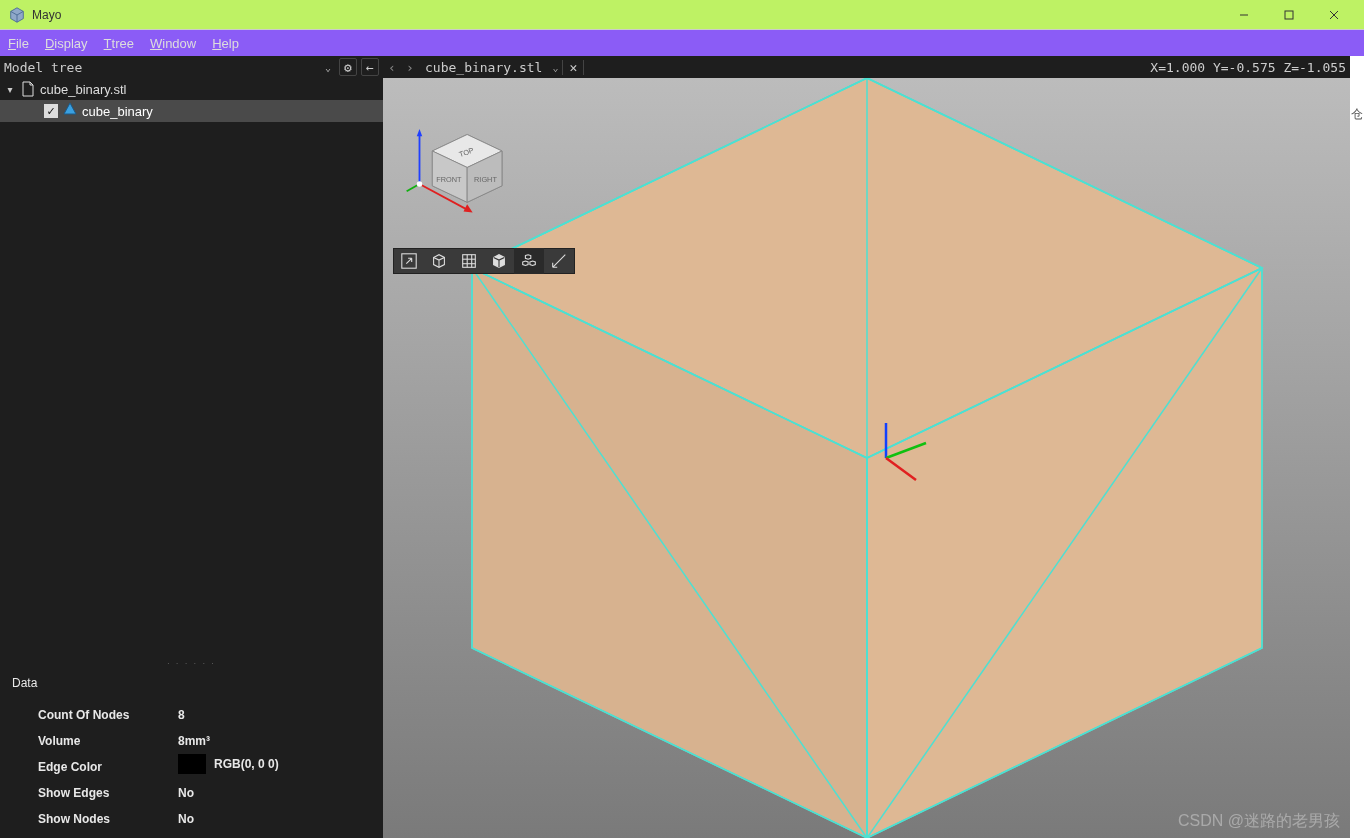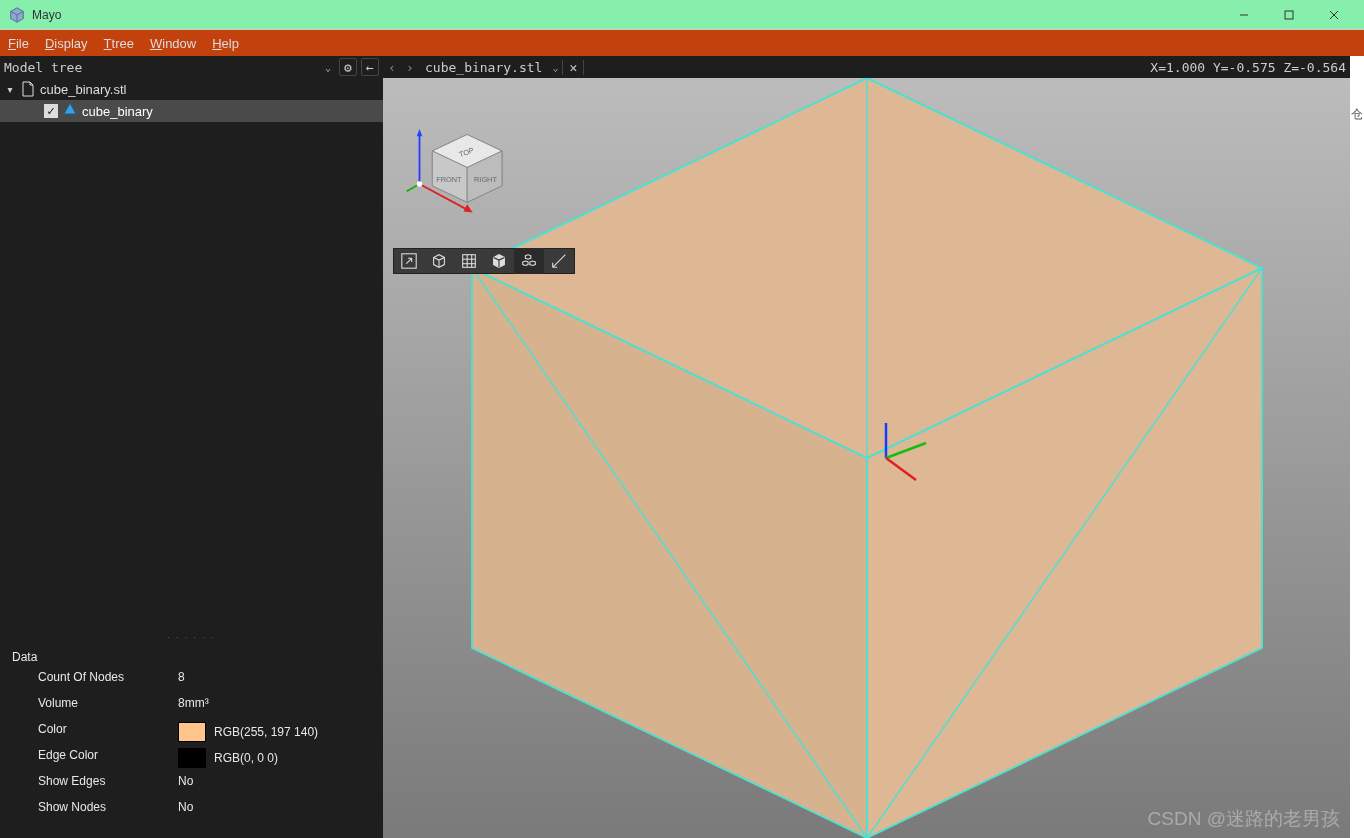--- a/index.html
+++ b/index.html
@@ -1,28 +1,28 @@
 <!DOCTYPE html>
 <html><head>
 <meta charset="utf-8">
 <style>
   * { box-sizing: border-box; margin: 0; padding: 0; }
   html, body { width: 1364px; height: 838px; font-family: "Segoe UI", Arial, sans-serif; overflow: hidden; }
   body { background: #f0f0f0; display: flex; flex-direction: column; }
 
   
-  .titlebar { height: 30px; background: #86efac; display: flex; align-items: center; padding: 0 8px; border-bottom: 1px solid #ccc; }
+  .titlebar { height: 30px; background: #bef264; display: flex; align-items: center; padding: 0 8px; border-bottom: 1px solid #ccc; }
   .titlebar .icon-box { width: 18px; height: 18px; margin-right: 6px; position: relative; }
   .titlebar .icon-box svg { width: 18px; height: 18px; }
   .titlebar .title { font-size: 12px; color: #333; flex: 1; }
   .winbtns { display: flex; gap: 0; }
   .winbtn { width: 45px; height: 30px; display: flex; align-items: center; justify-content: center; color: #333; font-size: 12px; }
 
   
-  .menubar { height: 26px; background: #c2410c; display: flex; align-items: center; padding: 0 8px; gap: 16px; color: #ddd; font-size: 13px; }
+  .menubar { height: 26px; background: #8b5cf6; display: flex; align-items: center; padding: 0 8px; gap: 16px; color: #ddd; font-size: 13px; }
   .menubar .menu { cursor: default; }
   .menubar .menu span.ul { text-decoration: underline; }
 
   
   .main { flex: 1; display: flex; background: #22c55e; min-height: 0; }
 
   
   .sidebar { width: 383px; display: flex; flex-direction: column; background: #1e1e1e; color: #ddd; }
   .treehdr { height: 22px; display: flex; align-items: center; padding: 0 4px; font-family: Consolas, monospace; font-size: 13px; color: #ccc; gap: 4px; }
   .treehdr .lbl { flex: 1; }
@@ -34,21 +34,21 @@
   .exp { width: 12px; text-align: center; color: #ccc; font-size: 10px; }
   .ficon { width: 16px; height: 16px; display:flex; align-items:center; justify-content:center; }
   .chk { width: 14px; height: 14px; background:#ddd; color:#111; font-size:11px; display:flex; align-items:center; justify-content:center; }
   .mesh-icon svg { width:16px; height:16px; }
   .splitter { height:6px; display:flex; align-items:center; justify-content:center; }
   .splitter .dots { color:#666; font-size:8px; letter-spacing:2px; }
 
   
   .props { padding: 8px 12px 12px 12px; font-size: 12px; color: #e8e8e8; }
   .props .cat { margin-top: 2px; margin-bottom: 6px; }
-  .props .row { display: flex; align-items: flex-start; height: 26px; padding-left: 26px; }
+  .props .row { display: flex; align-items: flex-end; height: 26px; padding-left: 26px; font-weight: bold; }
   .props .row .k { width: 140px; }
   .props .row .v { display:flex; align-items:center; gap:8px; }
   .swatch { width: 28px; height: 20px; border:1px solid #000; }
   .swatch.color { background: rgb(255,197,140); }
   .swatch.edge  { background: #000; }
 
   
   .viewwrap { flex:1; display:flex; flex-direction:column; min-width:0; }
   .tabbar { height: 22px; display:flex; align-items:center; background:#1e1e1e; color:#ccc; font-family: Consolas, monospace; font-size: 13px; }
   .tabbar .nav { width:18px; text-align:center; color:#888; }
@@ -69,21 +69,21 @@
   
   .gizmo { position:absolute; left:478px; top:340px; width:80px; height:80px; }
 
   
   .vtoolbar { position:absolute; left:10px; top:170px; height:26px; background:#3a3a3a; display:flex; align-items:center; border:1px solid #222; }
   .vtoolbar .vb { width:30px; height:26px; display:flex; align-items:center; justify-content:center; color:#ddd; }
   .vtoolbar .vb svg { width:18px; height:18px; stroke:#ddd; fill:none; stroke-width:1.2; }
   .vtoolbar .vb.sel { background:#2a2a2a; }
 
   
-  .watermark { position:absolute; right:10px; bottom:6px; color: rgba(255,255,255,.35); font-size:19px; }
+  .watermark { position:absolute; right:10px; bottom:6px; color: rgba(255,255,255,.35); font-size:16px; }
 
   
   .rightedge { width:14px; background:#fff; display:flex; align-items:flex-start; justify-content:center; padding-top:50px; color:#555; font-size:12px; }
 </style>
 </head>
 <body>
 
 <div class="titlebar">
   <div class="icon-box">
     <svg viewBox="0 0 20 20">
@@ -159,27 +159,20 @@
       <div class="cat">Data</div>
       <div class="row">
         <span class="k">Count Of Nodes</span>
         <span class="v">8</span>
       </div>
       <div class="row">
         <span class="k">Volume</span>
         <span class="v">8mm³</span>
       </div>
 
-      <div class="row">
-        <span class="k">Color</span>
-        <span class="v">
-            <span class="swatch color"></span>
-            <span>RGB(255, 197 140)</span>
-          </span>
-      </div>
       <div class="row">
         <span class="k">Edge Color</span>
         <span class="v">
             <span class="swatch edge"></span>
             <span>RGB(0, 0 0)</span>
           </span>
       </div>
       <div class="row">
         <span class="k">Show Edges</span>
         <span class="v">No</span>
@@ -192,21 +185,21 @@
   </div>
 
   <div class="viewwrap">
     <div class="tabbar">
       <span class="nav">‹</span>
       <span class="nav">›</span>
       <span class="tabname">cube_binary.stl</span>
       <span class="tabdrop">⌄</span>
       <span class="tabclose">✕</span>
       <span class="spacer"></span>
-      <span class="coords">X=1.000 Y=-0.575 Z=-0.564</span>
+      <span class="coords">X=1.000 Y=-0.575 Z=-1.055</span>
     </div>
 
     <div class="viewport">
 
       <svg class="cube-svg" width="850" height="780" viewBox="0 0 850 780">
         <g stroke="#4de0d2" stroke-width="1.5">
 
           <polygon points="425,10 820,200 820,580 425,770 30,580 30,200" fill="rgb(222,184,148)"></polygon>
 
           <polygon points="425,10 820,200 425,390 30,200" fill="rgba(0,0,0,0)"></polygon>

